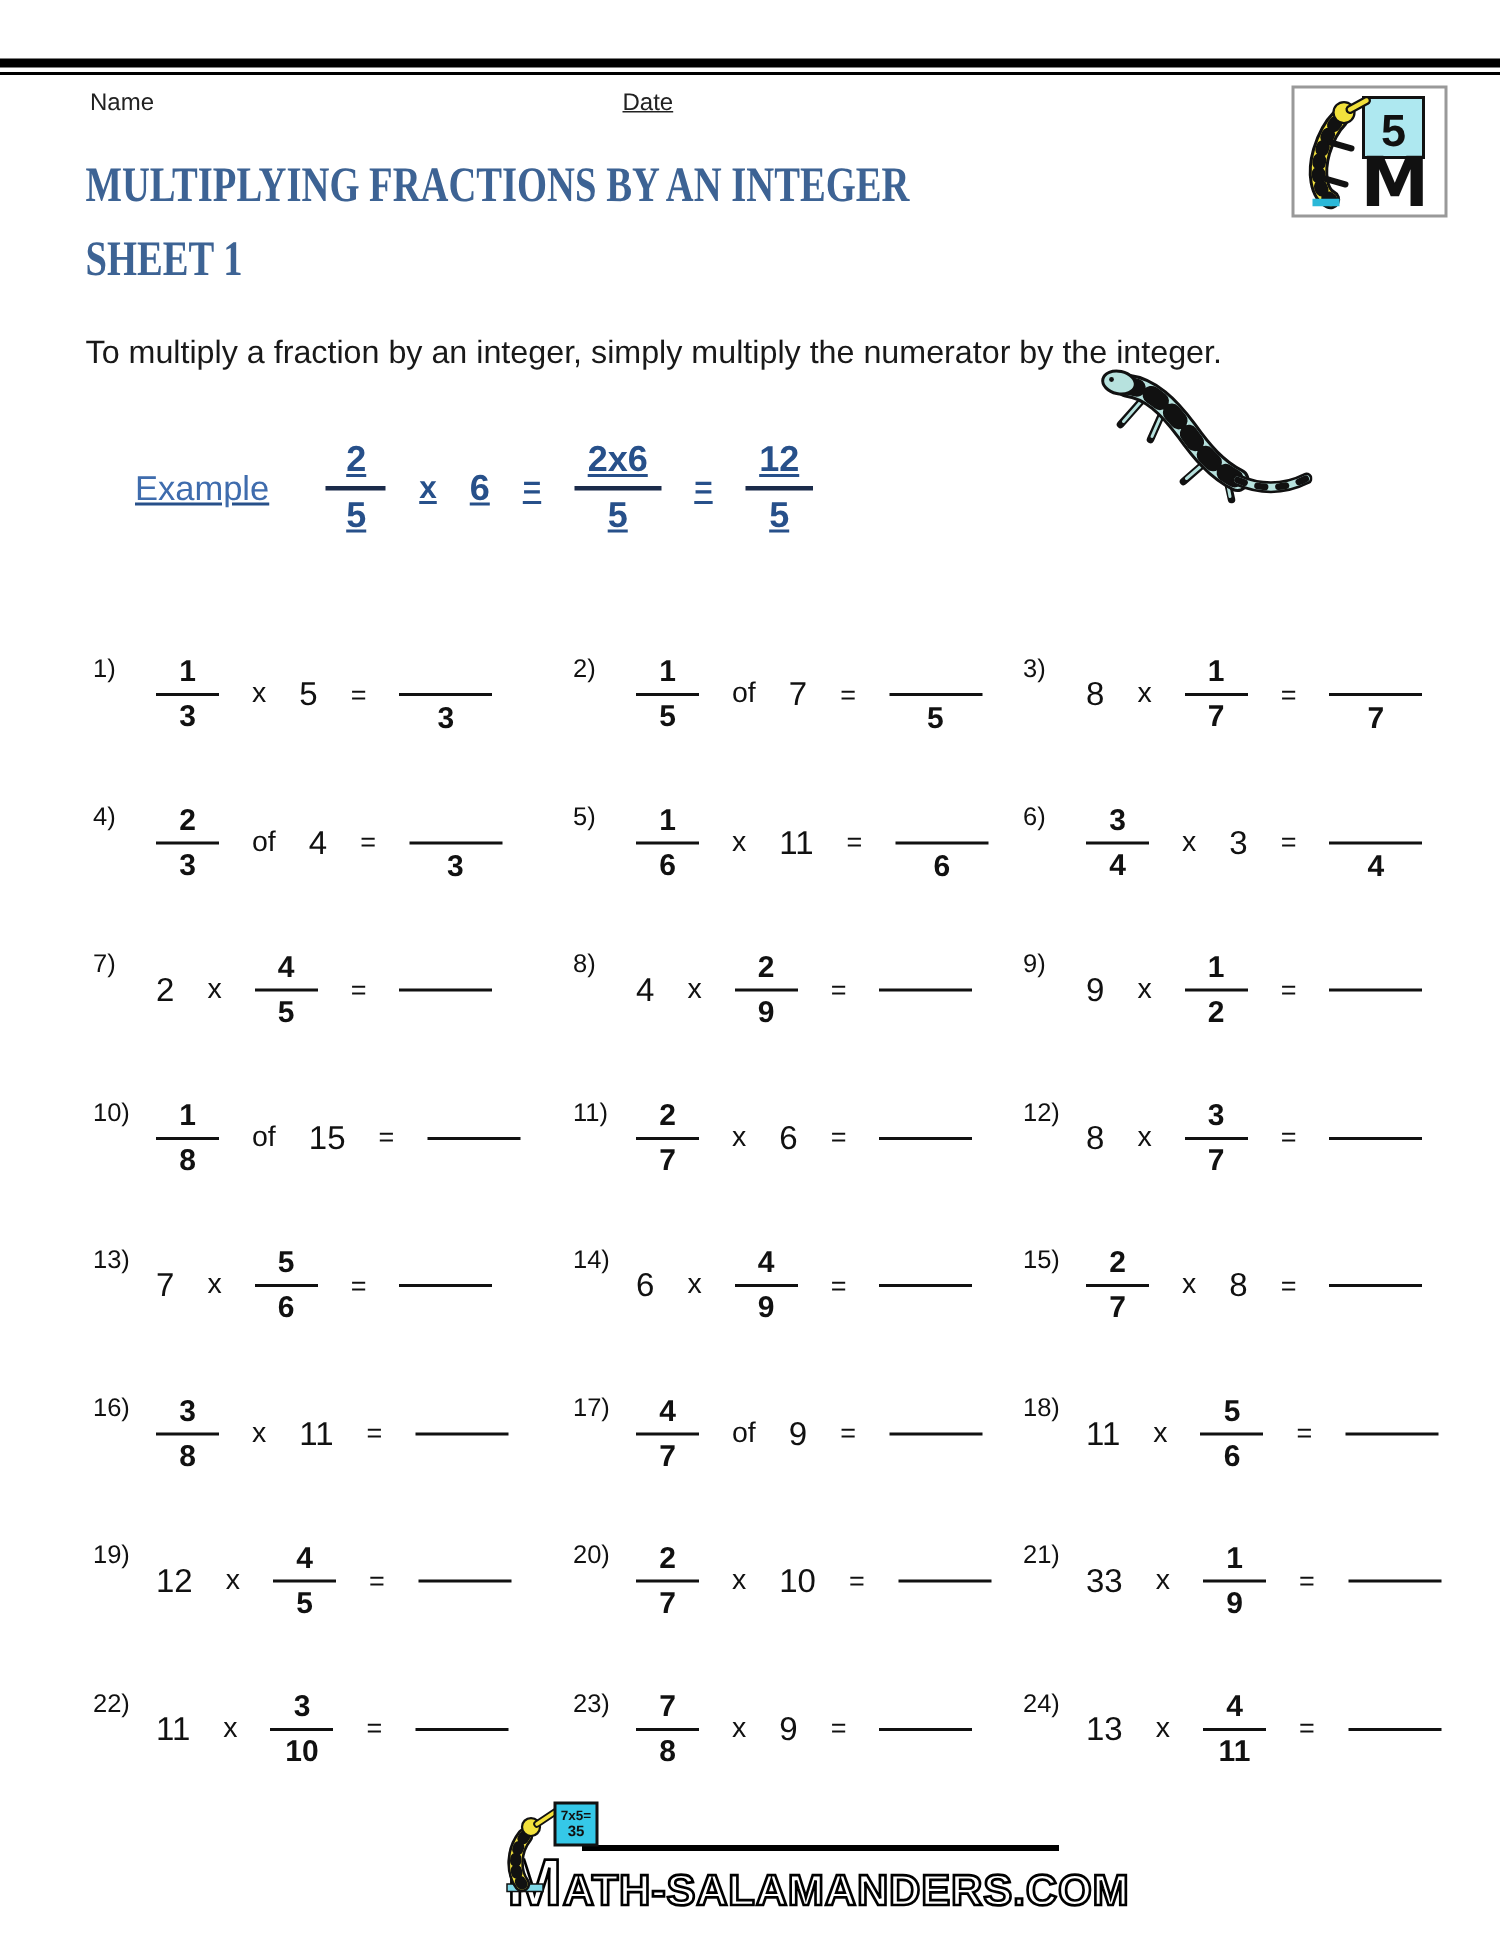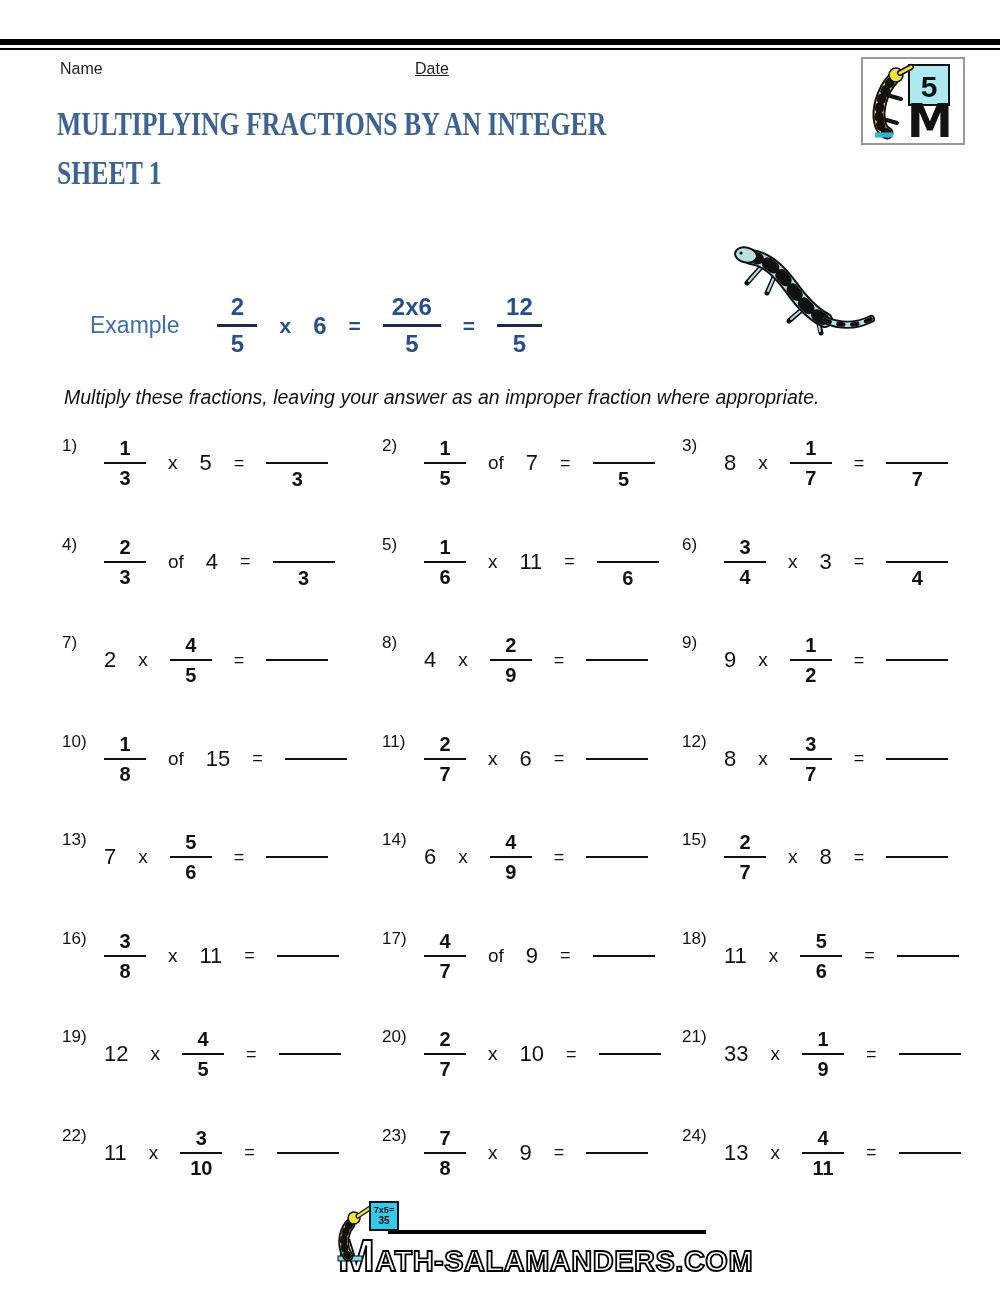--- a/index.html
+++ b/index.html
@@ -17,21 +17,21 @@
 
   .title{position:absolute;left:57px;top:100px;color:#3d6394;
          font-family:"Liberation Serif", serif;font-weight:bold;font-size:33px;
          line-height:49px;transform:scaleX(0.78);transform-origin:left top;white-space:nowrap;}
 
   .intro{position:absolute;left:57px;top:217px;font-size:21.5px;line-height:37px;color:#191919;width:900px;}
   .sfrac sup{font-size:14px;vertical-align:7px;}
   .sfrac sub{font-size:14px;vertical-align:-2px;}
   .sfrac .sl{font-size:20px;}
 
-  .exrow{position:absolute;left:90px;top:294px;display:flex;align-items:center;gap:22px;color:#27508a;}
+  .exrow{position:absolute;left:90px;top:294px;display:flex;align-items:center;gap:22px;color:#27508a;text-decoration:underline;}
   .exlabel{font-size:23px;color:#3f6cad;margin-right:16px;}
   .bfrac{display:inline-flex;flex-direction:column;align-items:stretch;text-align:center;
          font-weight:bold;font-size:24px;line-height:26px;}
   .bfrac .top{border-bottom:3px solid #1b2b4a;padding:0 9px 4px;min-width:22px;}
   .bfrac .bot{padding:4px 9px 0;}
   .exop,.exeq{font-size:21px;font-weight:bold;}
   .exint{font-size:24px;font-weight:bold;}
 
   .lizard{position:absolute;left:733px;top:243px;}
 
@@ -90,20 +90,21 @@
       </g>
     </svg>
   </div>
 
   <div class="title">
     <div>MULTIPLYING FRACTIONS BY AN INTEGER</div>
     <div>SHEET 1</div>
   </div>
 
   <div class="intro">
+    <div>To multiply a fraction by an integer, simply multiply the numerator by the integer.</div>
   </div>
 
   <div class="exrow">
     <span class="exlabel">Example</span>
     <span class="bfrac">
       <span class="top">2</span>
         <span class="bot">5</span>
     </span>
     <span class="exop">x</span>
     <span class="exint">6</span>
@@ -133,21 +134,20 @@
       <path d="M18,14 C34,16 46,28 58,44 C68,58 78,70 92,77" stroke="#b7e2de" stroke-width="12"></path>
       <path d="M18,14 C34,16 46,28 58,44 C68,58 78,70 92,77" stroke="#111" stroke-width="12" stroke-dasharray="7 11"></path>
       <path d="M92,77 C106,83 122,84 138,76" stroke="#111" stroke-width="8"></path>
       <path d="M92,77 C106,83 122,84 138,76" stroke="#b7e2de" stroke-width="4.5"></path>
       <path d="M92,77 C106,83 122,84 138,76" stroke="#111" stroke-width="4.5" stroke-dasharray="5 9"></path>
       <ellipse cx="13" cy="12" rx="11" ry="7.5" fill="#b7e2de" stroke="#111" stroke-width="2" transform="rotate(12 13 12)"></ellipse>
       <circle cx="8" cy="10" r="1.6" fill="#111" stroke="none"></circle>
     </g>
   </svg>
 
-  <div class="instruction">Multiply these fractions, leaving your answer as an improper fraction where appropriate.</div>
 
   <div class="grid">
       <div class="pcell">
         <span class="plabel">1)</span>
         <div class="prow">
           <span class="pfrac">
             <span class="fn">1</span>
             <span class="fd">3</span>
           </span>
           <span class="pop">x</span>

